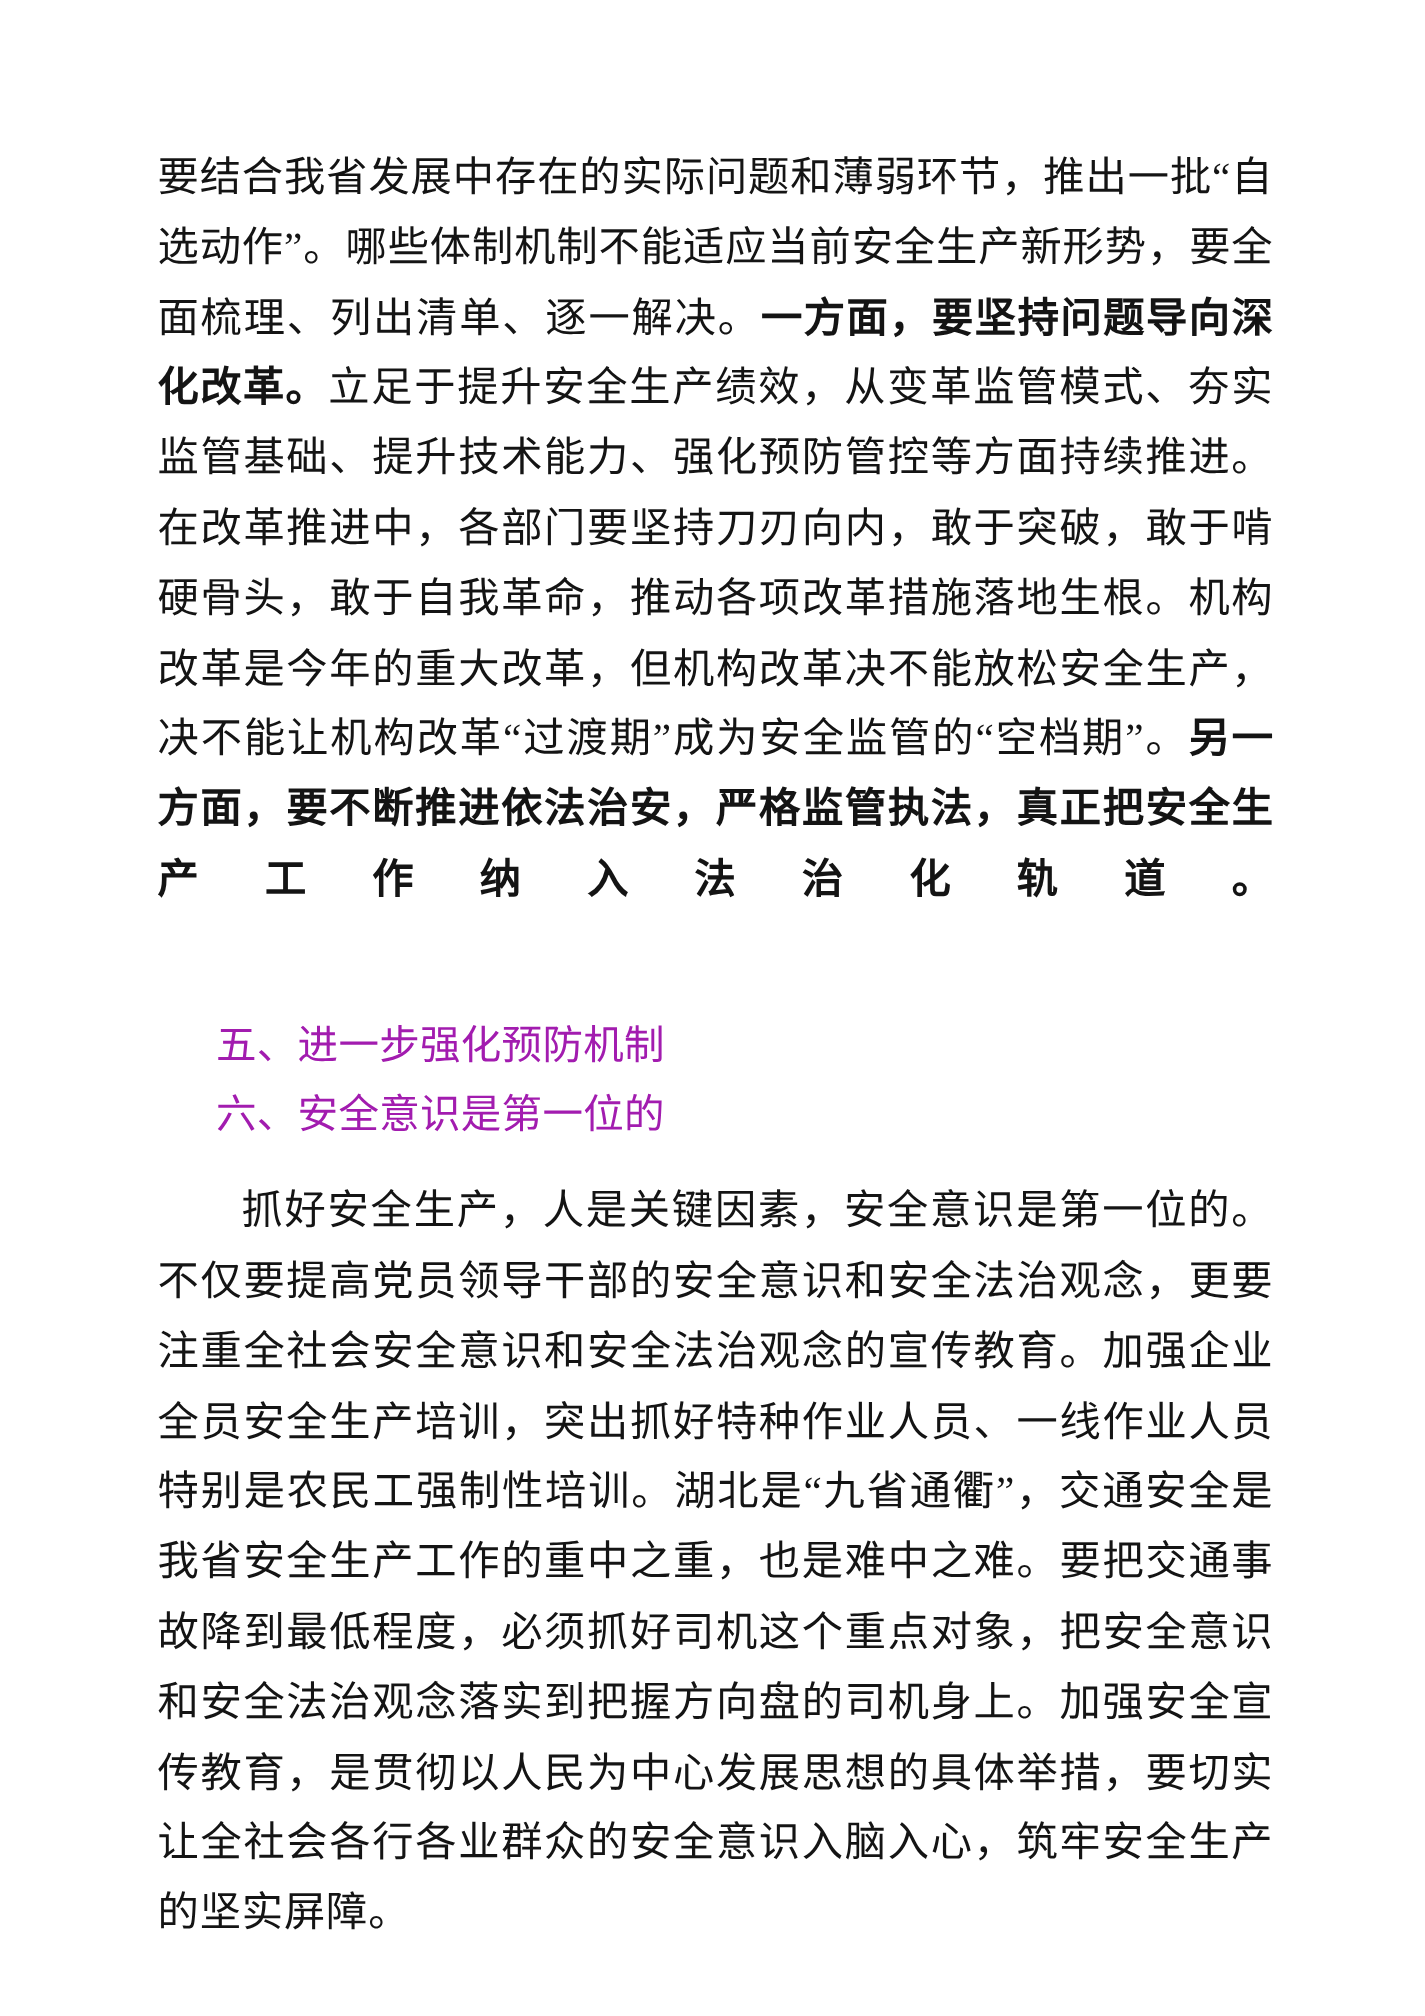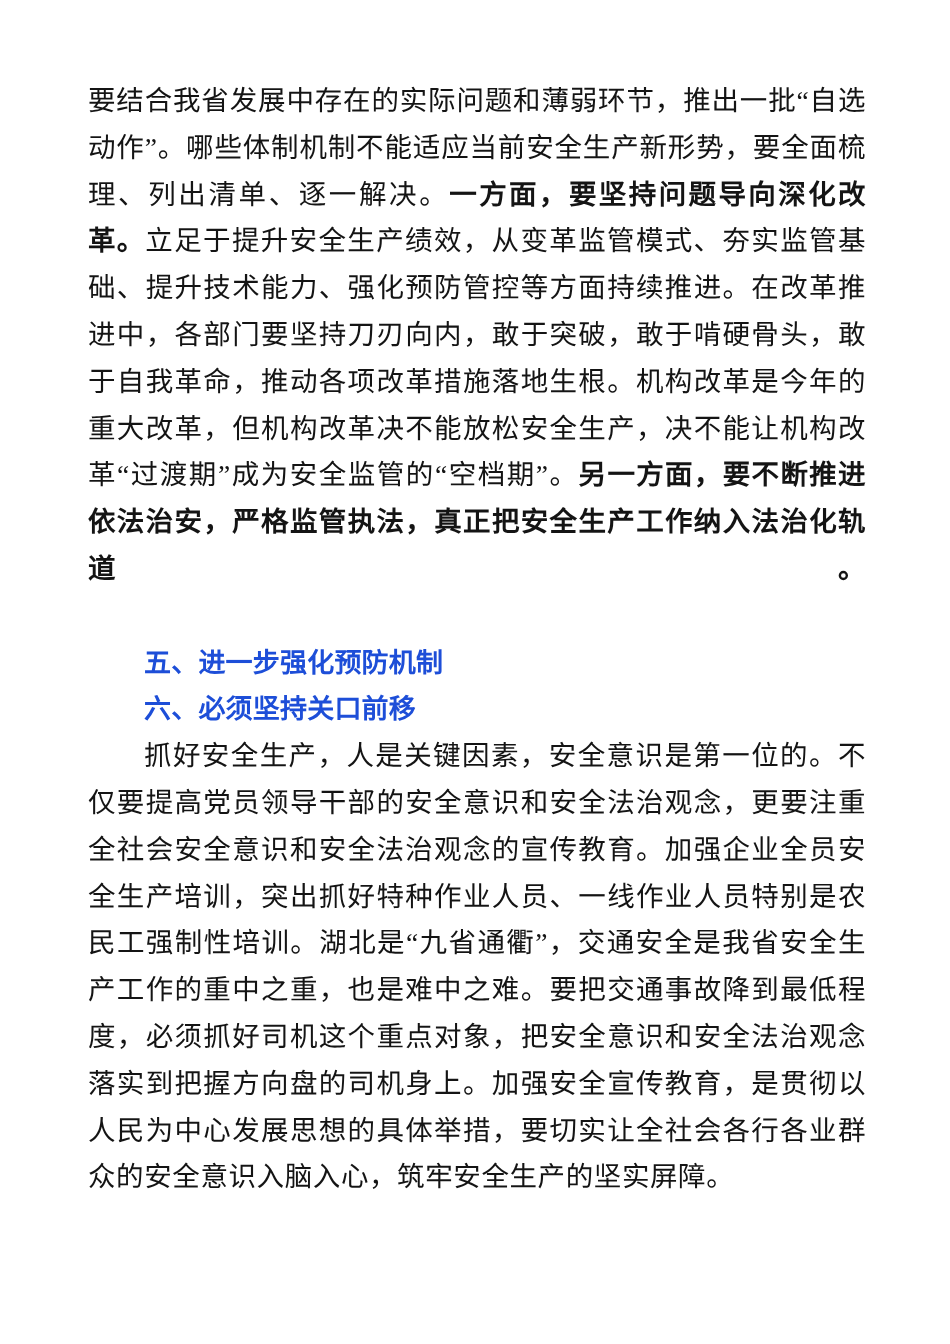--- a/index.html
+++ b/index.html
@@ -32,45 +32,45 @@
   }
 
   
   .para {
     font-family: "Liberation Serif", "DejaVu Serif", serif;
     font-size: 27.5px;
     line-height: 46.8px;
     text-align: justify;
     text-justify: inter-ideograph;
     letter-spacing: 0.6px;
-    margin: 0;
+    margin: 17px;
     color: #141414;
     text-indent: 0;
     word-break: break-all;
   }
   .para.indent {
     text-indent: 56px;
   }
 
   
   .b {
     font-weight: bold;
     letter-spacing: 0.4px;
   }
 
   
   .heading {
     font-family: "Liberation Sans", "DejaVu Sans", sans-serif;
     font-size: 27px;
-    font-weight: bold;
+    font-weight: normal;
     line-height: 46.8px;
     letter-spacing: 0.2px;
     margin: 0;
     padding-left: 56px;
-    color: #1d4ed8;
+    color: #a21caf;
     white-space: nowrap;
   }
 
   
   .para::after {
     content: "";
     display: inline-block;
     width: 100%;
   }
   .para.nostretch::after { display: none; }
@@ -78,17 +78,17 @@
 </head>
 <body>
 
 <div id="page">
   <div class="doc-body">
 
     <p class="para"><span>要结合我省发展中存在的实际问题和薄弱环节，推出一批“自选动作”。哪些体制机制不能适应当前安全生产新形势，要全面梳理、列出清单、逐一解决。</span><span class="b">一方面，要坚持问题导向深化改革。</span><span>立足于提升安全生产绩效，从变革监管模式、夯实监管基础、提升技术能力、强化预防管控等方面持续推进。在改革推进中，各部门要坚持刀刃向内，敢于突破，敢于啃硬骨头，敢于自我革命，推动各项改革措施落地生根。机构改革是今年的重大改革，但机构改革决不能放松安全生产，决不能让机构改革“过渡期”成为安全监管的“空档期”。</span><span class="b">另一方面，要不断推进依法治安，严格监管执法，真正把安全生产工作纳入法治化轨道。</span></p>
 
     <h2 class="heading">五、进一步强化预防机制</h2>
 
-    <h2 class="heading">六、必须坚持关口前移</h2>
+    <h2 class="heading">六、安全意识是第一位的</h2>
     <p class="para indent nostretch"><span>抓好安全生产，人是关键因素，安全意识是第一位的。不仅要提高党员领导干部的安全意识和安全法治观念，更要注重全社会安全意识和安全法治观念的宣传教育。加强企业全员安全生产培训，突出抓好特种作业人员、一线作业人员特别是农民工强制性培训。湖北是“九省通衢”，交通安全是我省安全生产工作的重中之重，也是难中之难。要把交通事故降到最低程度，必须抓好司机这个重点对象，把安全意识和安全法治观念落实到把握方向盘的司机身上。加强安全宣传教育，是贯彻以人民为中心发展思想的具体举措，要切实让全社会各行各业群众的安全意识入脑入心，筑牢安全生产的坚实屏障。</span></p>
 
   </div>
 </div>
 
 </body></html>

